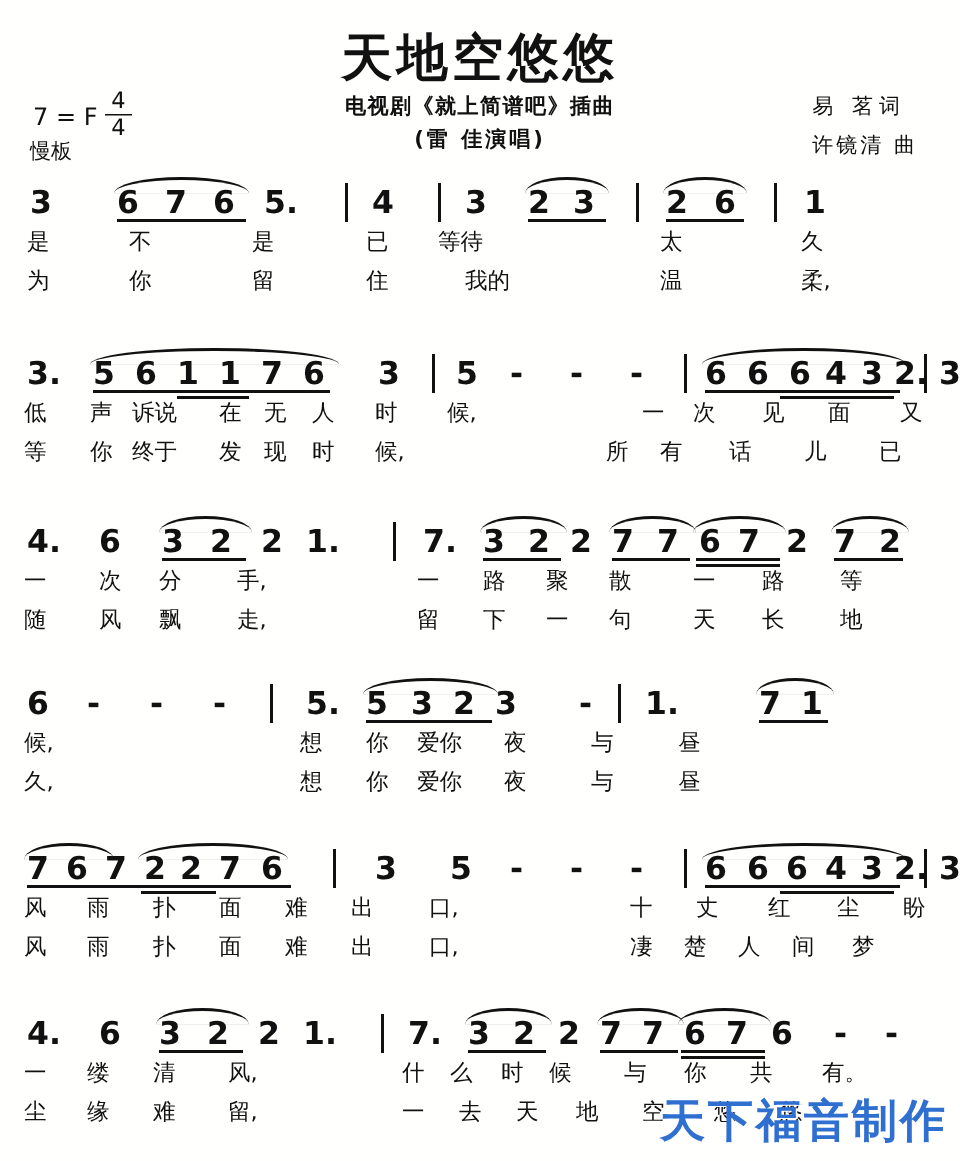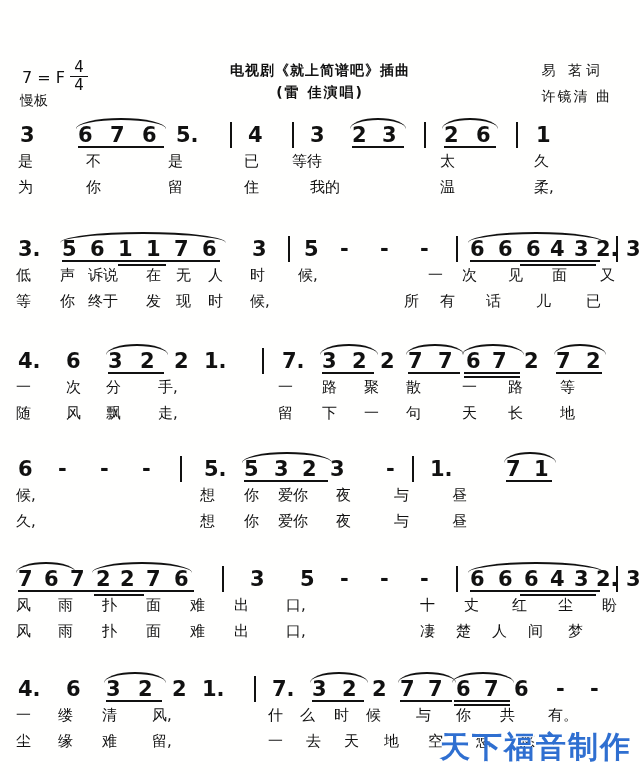--- a/index.html
+++ b/index.html
@@ -190,20 +190,21 @@
     letter-spacing: 2px;
     text-shadow: 1px 1px 0 #ffffff;
   }
 </style>
 </head>
 <body>
 
 <div class="sheet">
 
 
+  <div class="title">天地空悠悠</div>
   <div class="subtitle1">电视剧《就上简谱吧》插曲</div>
   <div class="subtitle2">(雷  佳演唱)</div>
 
   <div class="keysig">7 = F</div>
   <div class="meter">
     <span class="num">4</span>
     <span class="bar"></span>
     <span class="den">4</span>
   </div>
   <div class="tempo">慢板</div>

